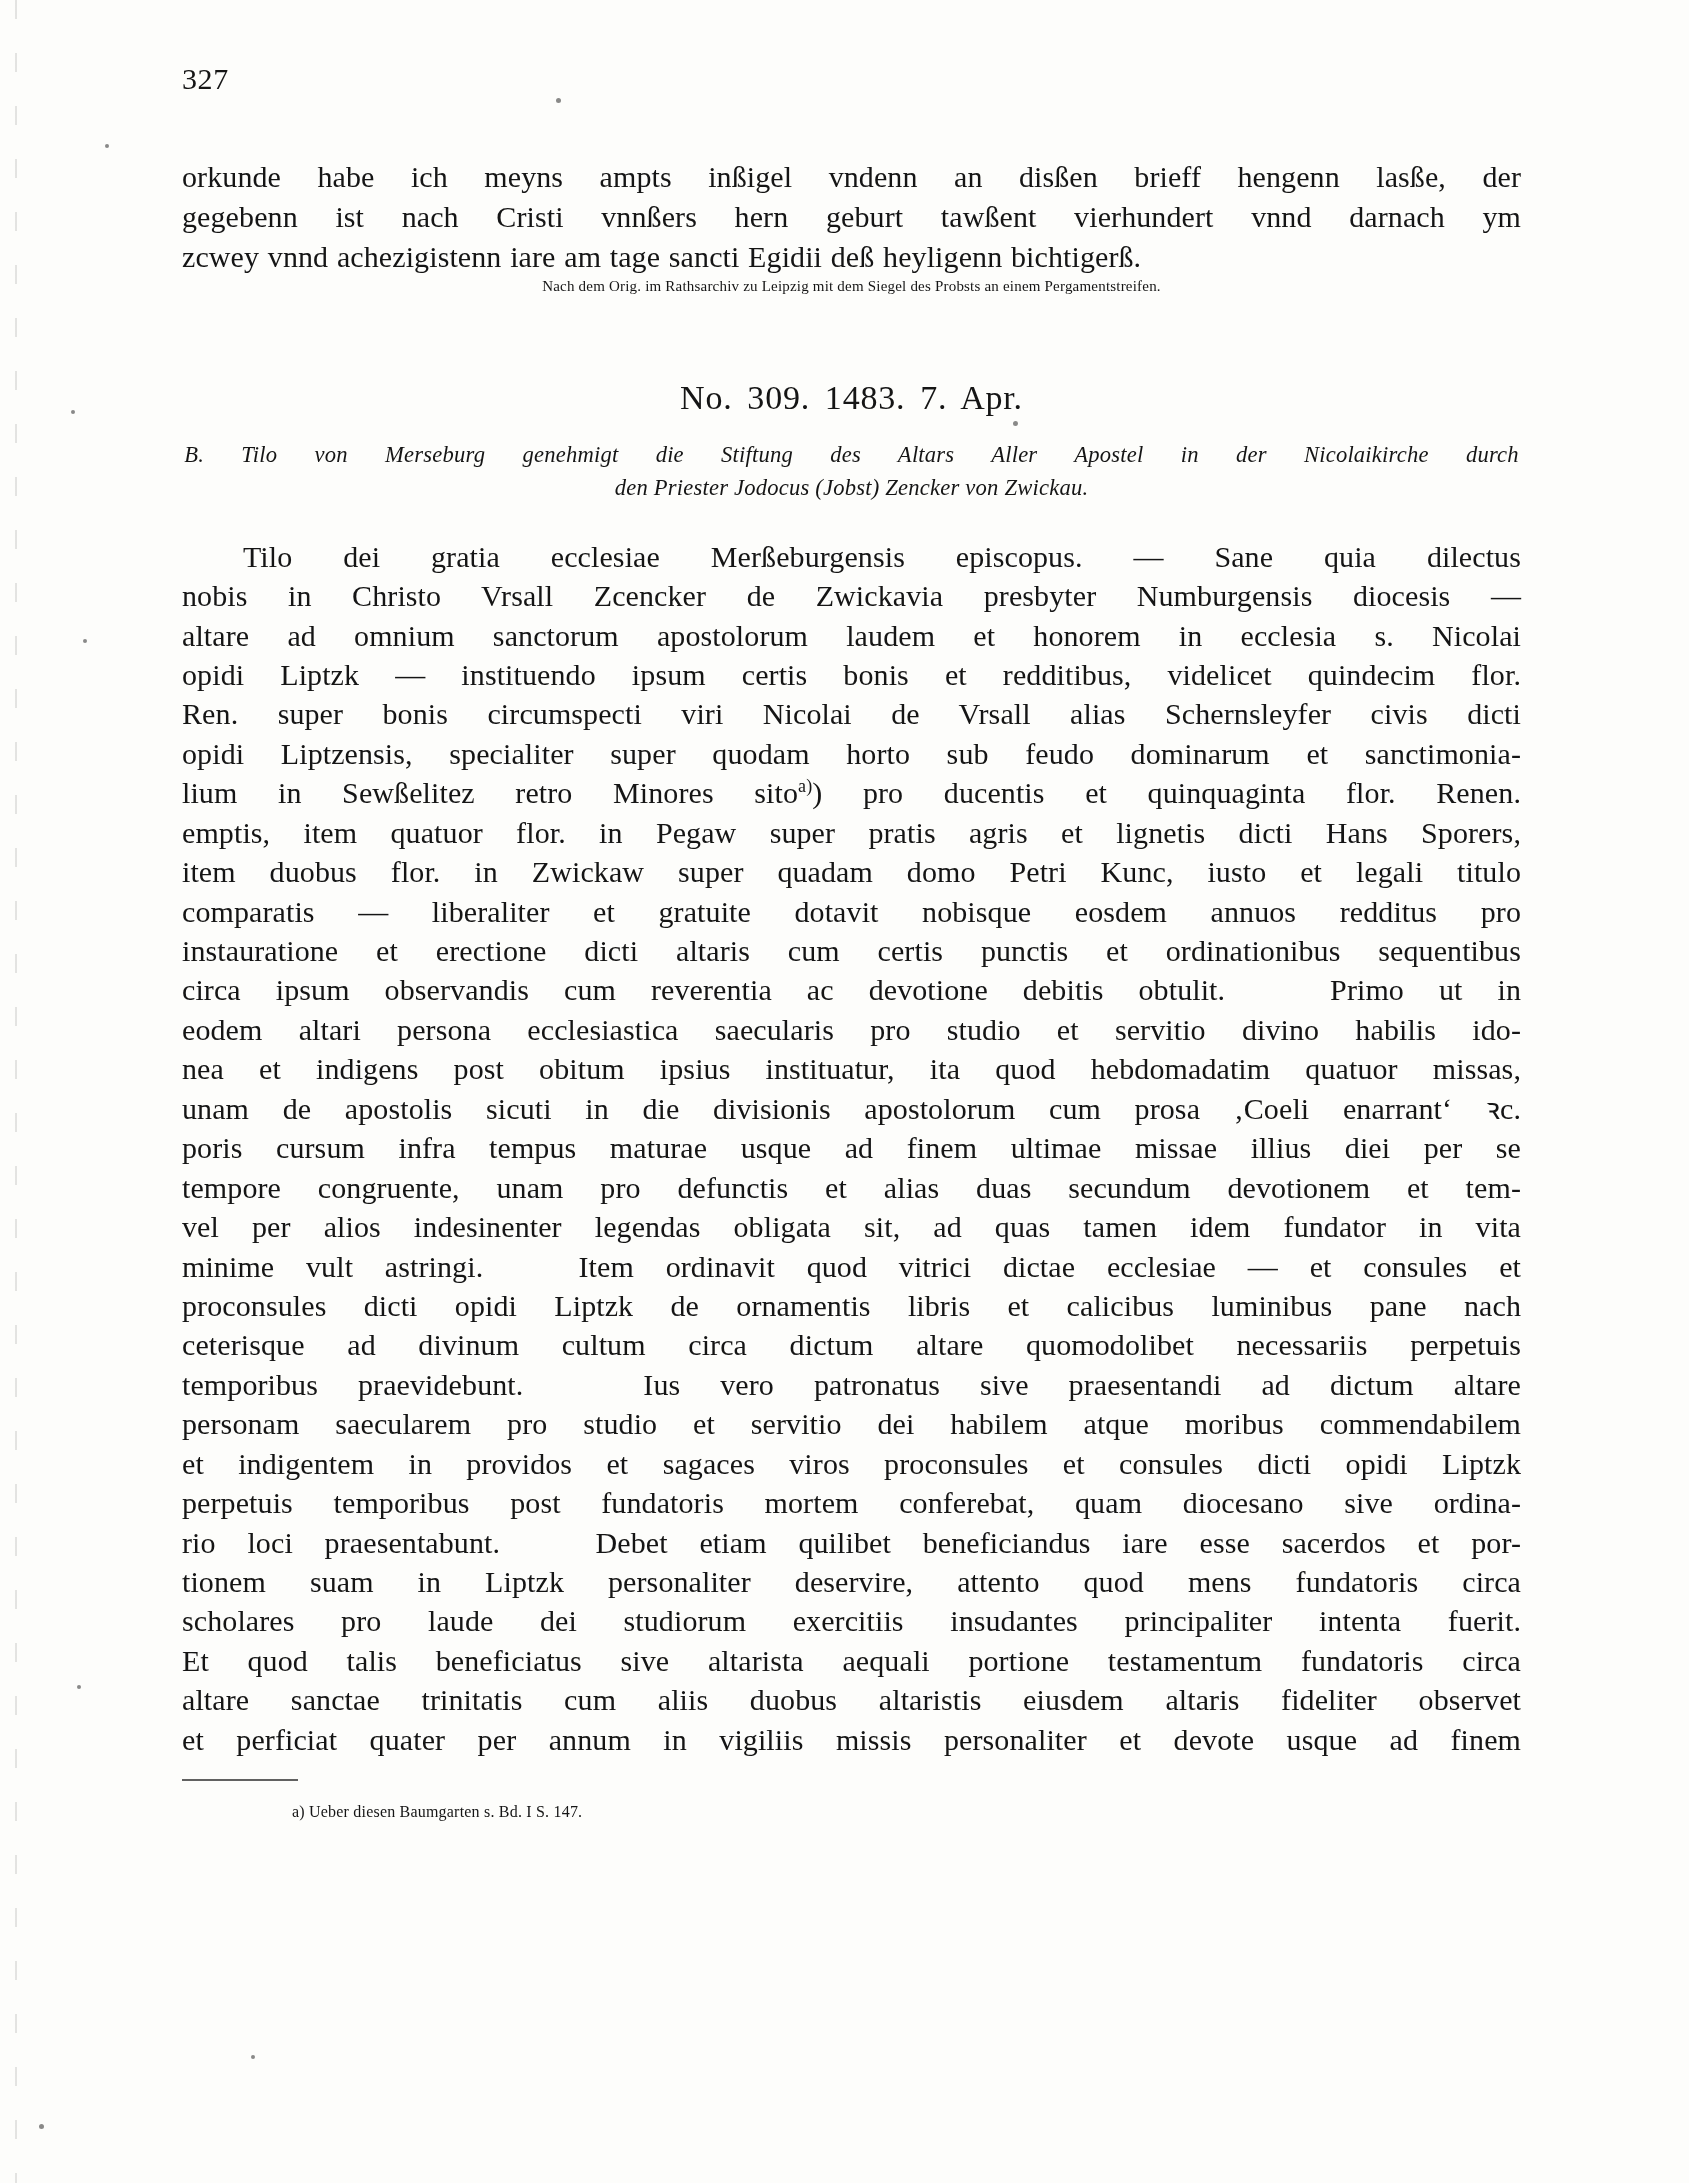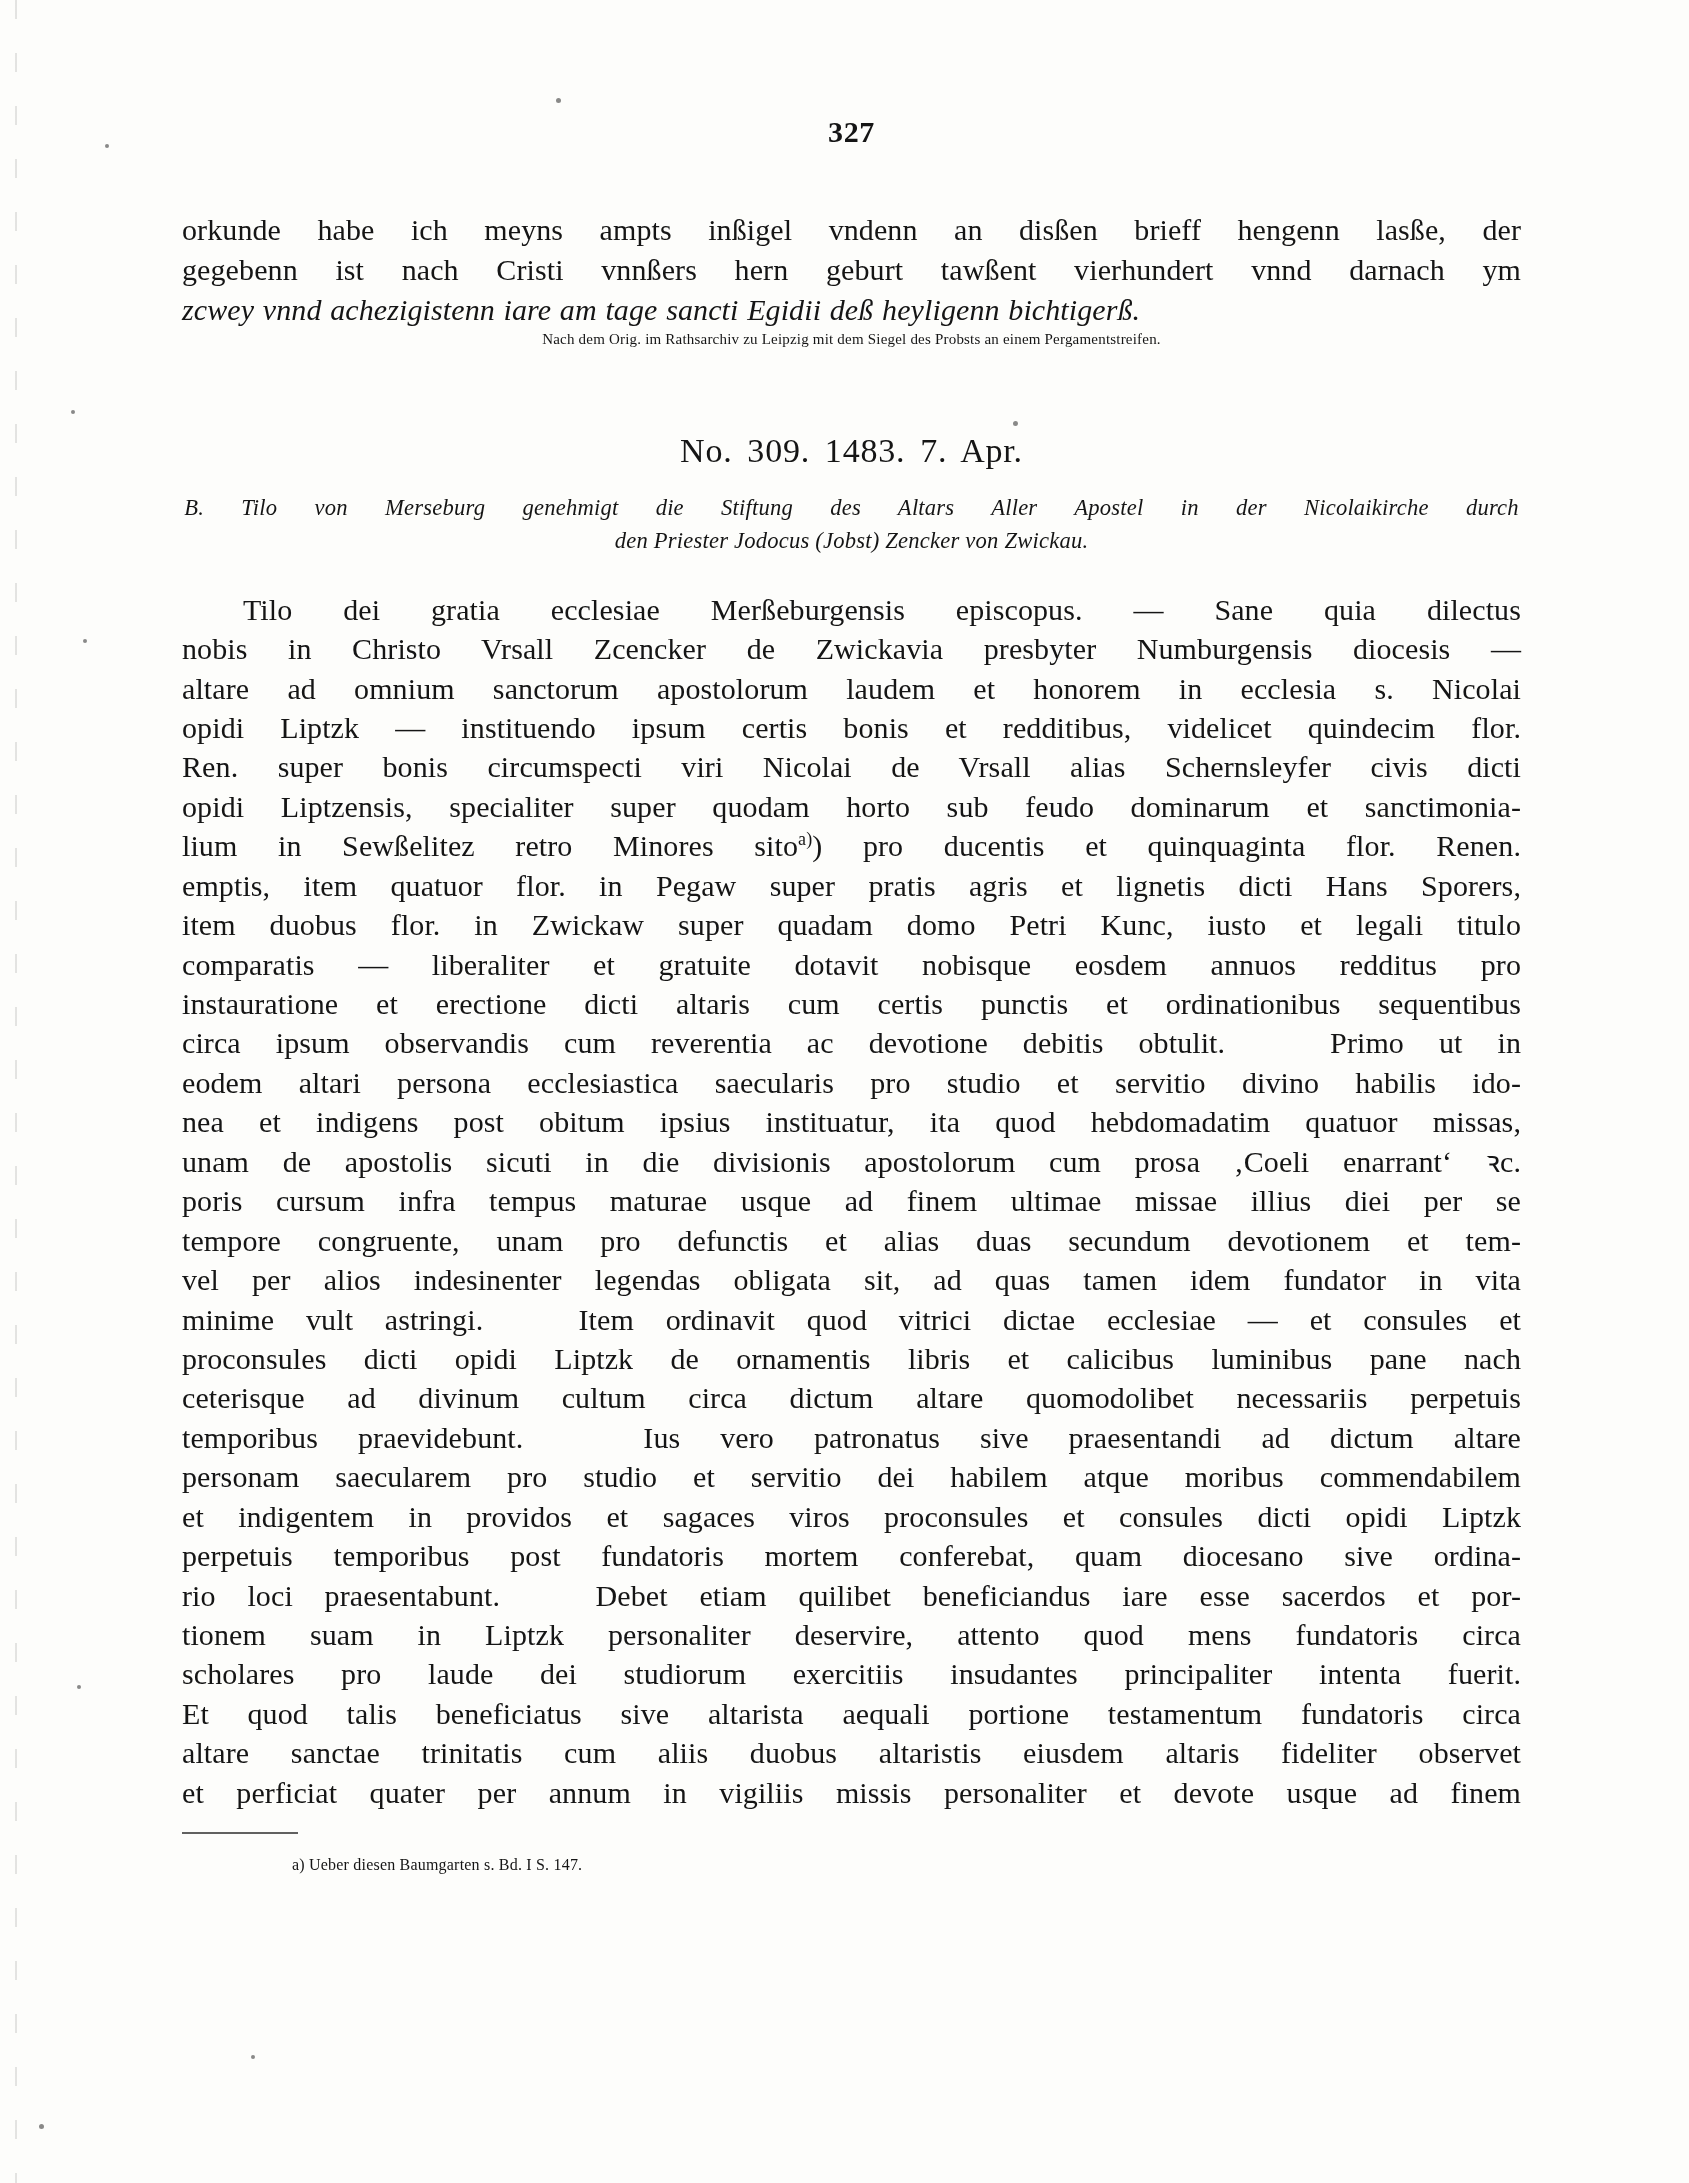--- a/index.html
+++ b/index.html
@@ -43,41 +43,39 @@
   }
 
   .content {
     position: absolute;
     left: 182px;
     top: 0;
     width: 1339px;
   }
 
   .folio {
-    text-align: center;
+    text-align: left;
     font-size: 30px;
     letter-spacing: 0.6px;
-    margin-top: 117px;
+    margin-top: 64px;
     margin-bottom: 0;
     line-height: 1;
-    font-weight: bold;
   }
 
   .charter-tail {
     margin-top: 63px;
     font-size: 30px;
     line-height: 1.33;
     text-align: justify;
     text-align-last: justify;
     letter-spacing: 0.1px;
     word-spacing: 1.1px;
   }
   .charter-tail .last-line {
     text-align-last: left;
-    font-style: italic;
   }
 
   .provenance {
     margin-top: 0;
     text-align: center;
     font-size: 15px;
     line-height: 1.3;
     letter-spacing: 0.2px;
   }
 

